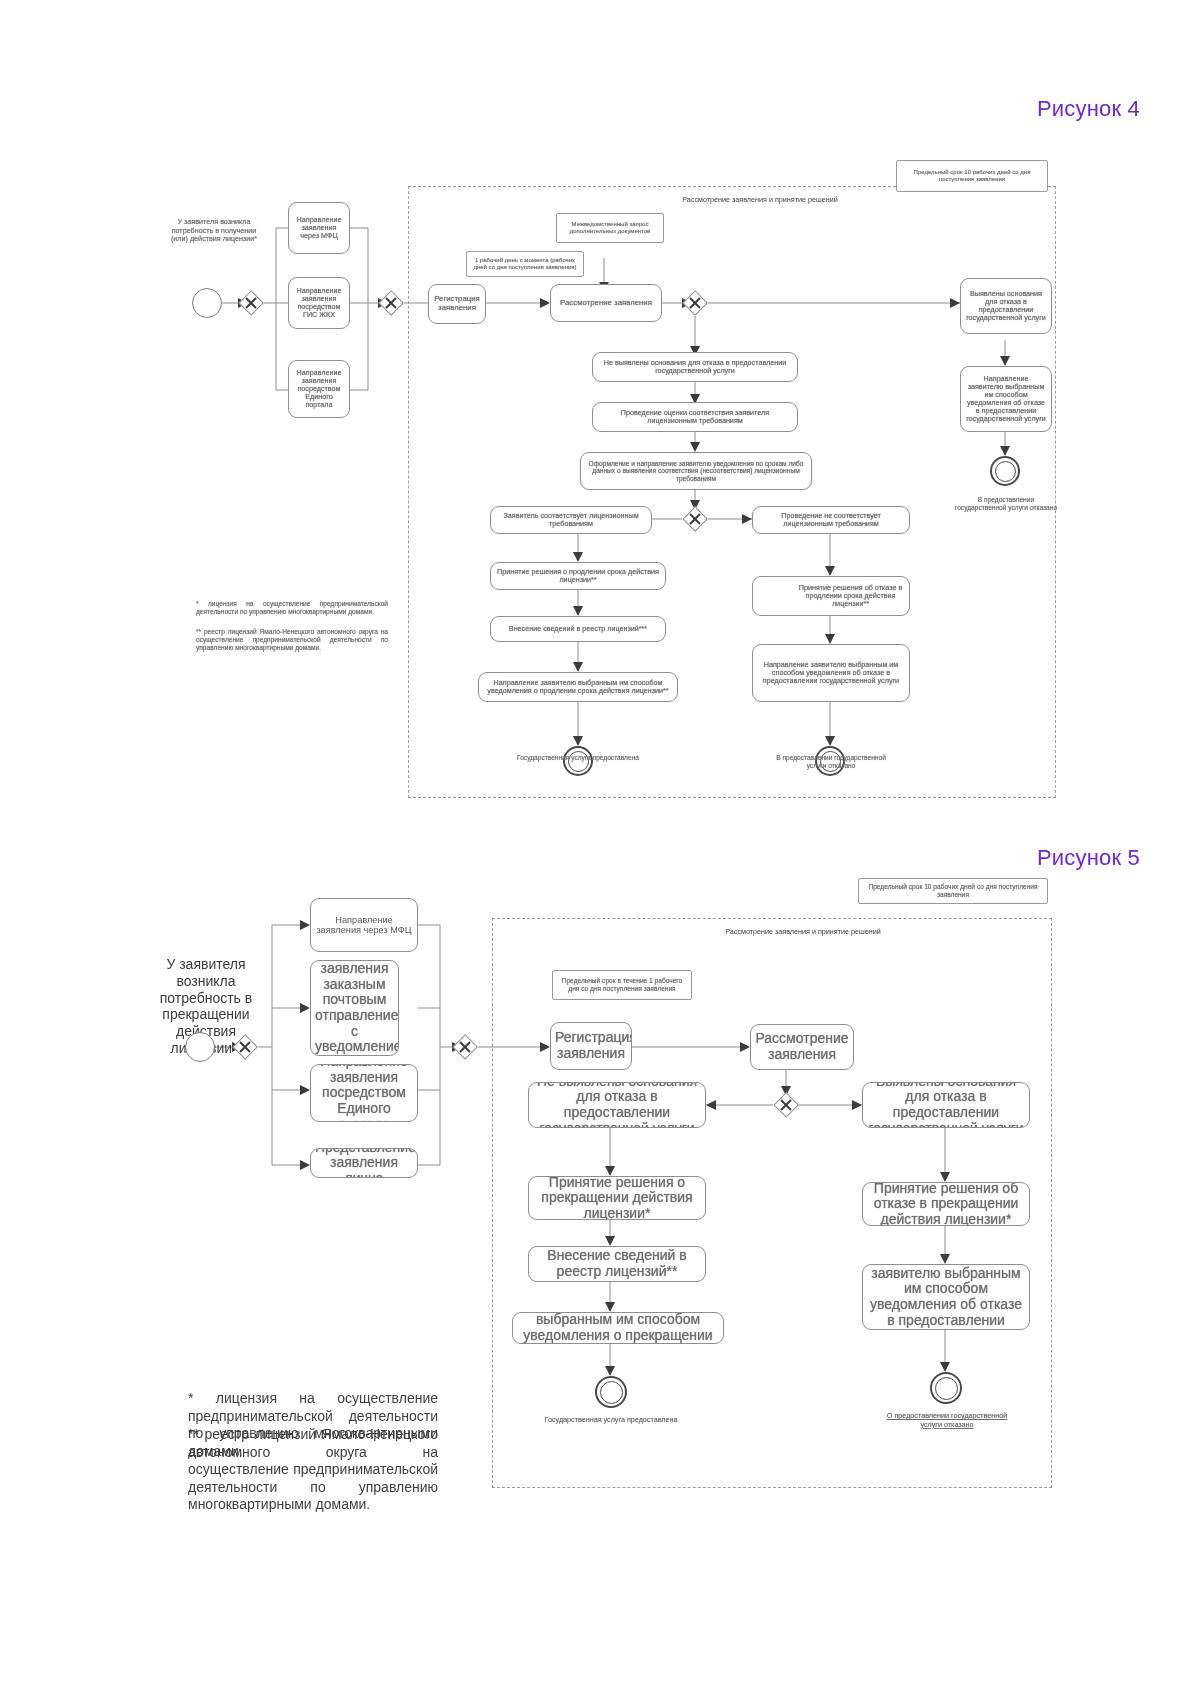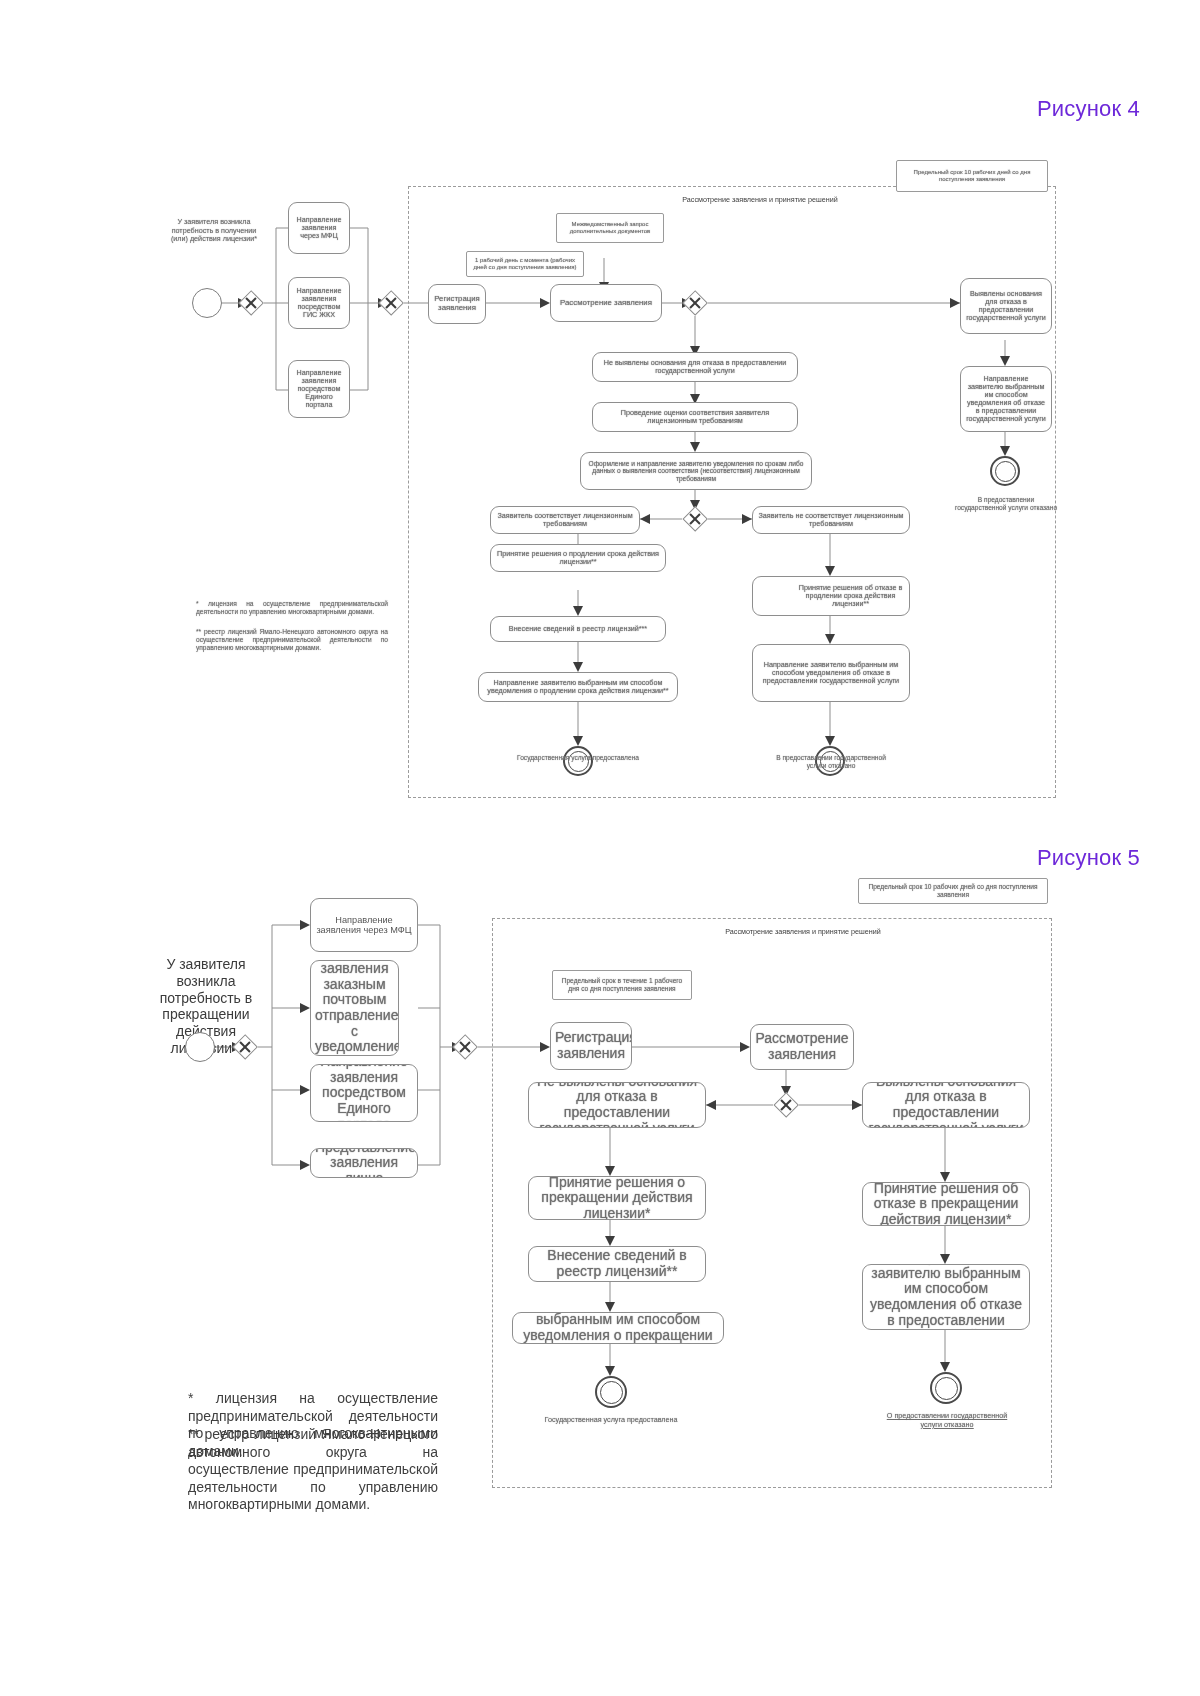--- a/index.html
+++ b/index.html
@@ -238,35 +238,35 @@
     <div class="node blur t65" style="left:580px;top:452px;width:232px;height:38px;">
         <span>Оформление и направление заявителю уведомления по срокам либо данных о выявления соответствия (несоответствия) лицензионным требованиям</span>
       </div>
 
     <div class="gw" style="left:682px;top:506px;">
         <i></i>
         <b></b>
         <u></u>
       </div>
 
-    <div class="node blur t7" style="left:490px;top:506px;width:150px;height:28px;">
+    <div class="node blur t7" style="left:490px;top:506px;width:162px;height:28px;">
         <span>Заявитель соответствует лицензионным требованиям</span>
       </div>
-    <div class="node blur t7" style="left:490px;top:544px;width:176px;height:28px;">
+    <div class="node blur t7" style="left:490px;top:562px;width:176px;height:28px;">
         <span>Принятие решения о продлении срока действия лицензии**</span>
       </div>
     <div class="node blur t7" style="left:490px;top:616px;width:176px;height:26px;">
         <span>Внесение сведений в реестр лицензий***</span>
       </div>
     <div class="node blur t7" style="left:478px;top:672px;width:200px;height:30px;">
         <span>Направление заявителю выбранным им способом уведомления о продлении срока действия лицензии**</span>
       </div>
 
     <div class="node blur t7" style="left:752px;top:506px;width:158px;height:28px;">
-        <span>Заявитель не соответствует лицензионным требованиям</span>
+        <span>Проведение не соответствует лицензионным требованиям</span>
       </div>
     <div class="node blur t7" style="left:752px;top:576px;width:158px;height:40px;padding-left:43px;">
         <span>Принятие решения об отказе в продлении срока действия лицензии**</span>
       </div>
     <div class="node blur t7" style="left:752px;top:644px;width:158px;height:58px;">
         <span>Направление заявителю выбранным им способом уведомления об отказе в предоставлении государственной услуги</span>
       </div>
 
     <div class="node blur t7" style="left:960px;top:278px;width:92px;height:56px;">
         <span>Выявлены основания для отказа в предоставлении государственной услуги</span>

